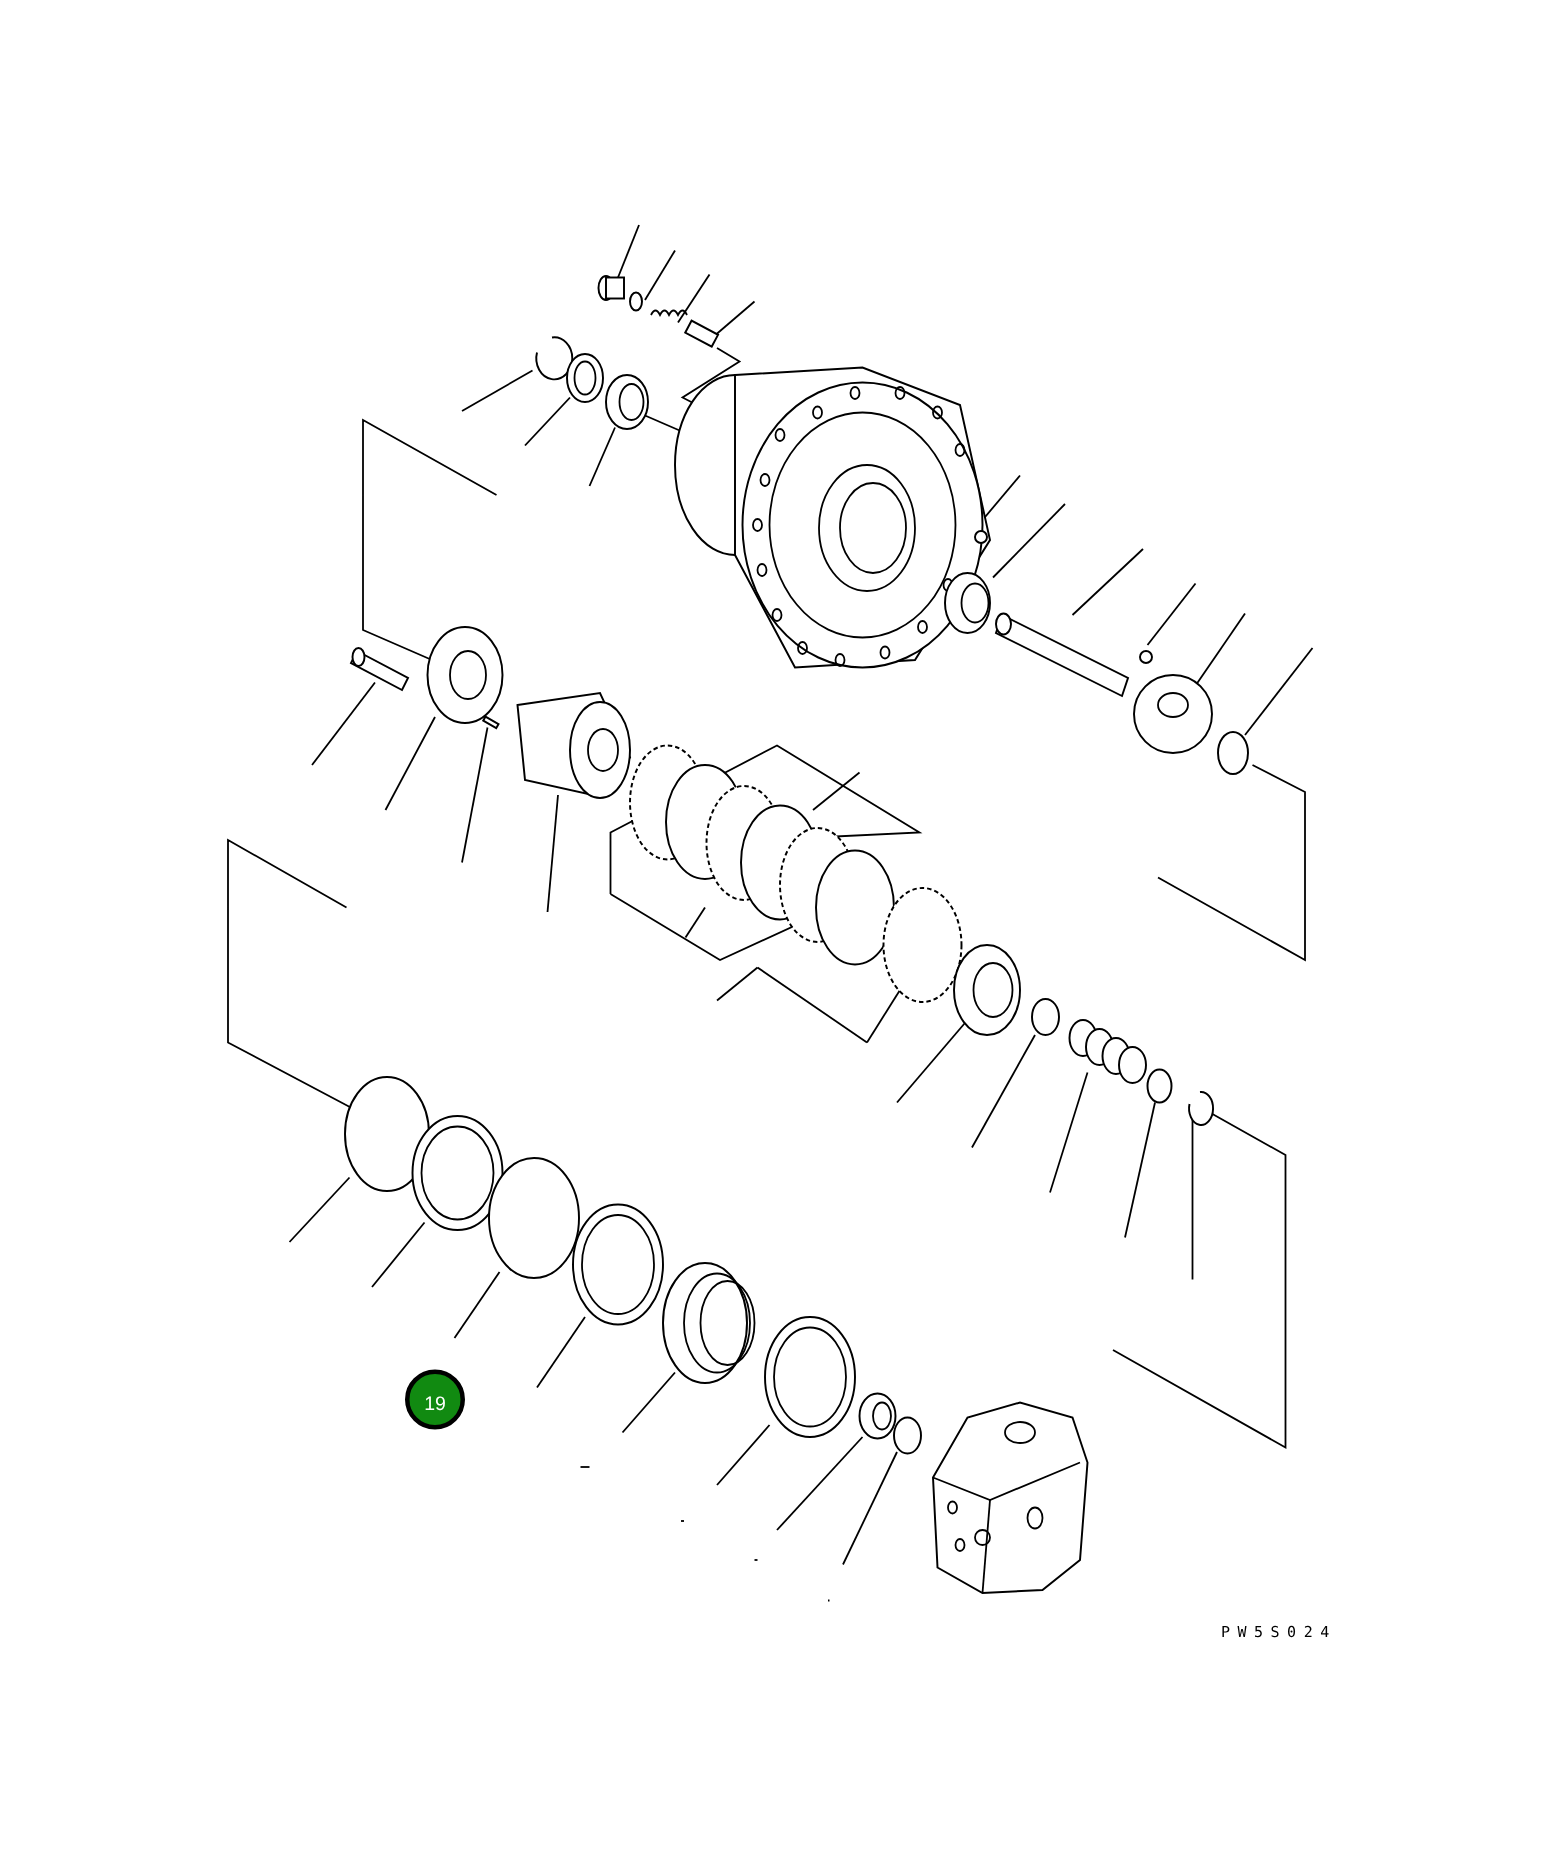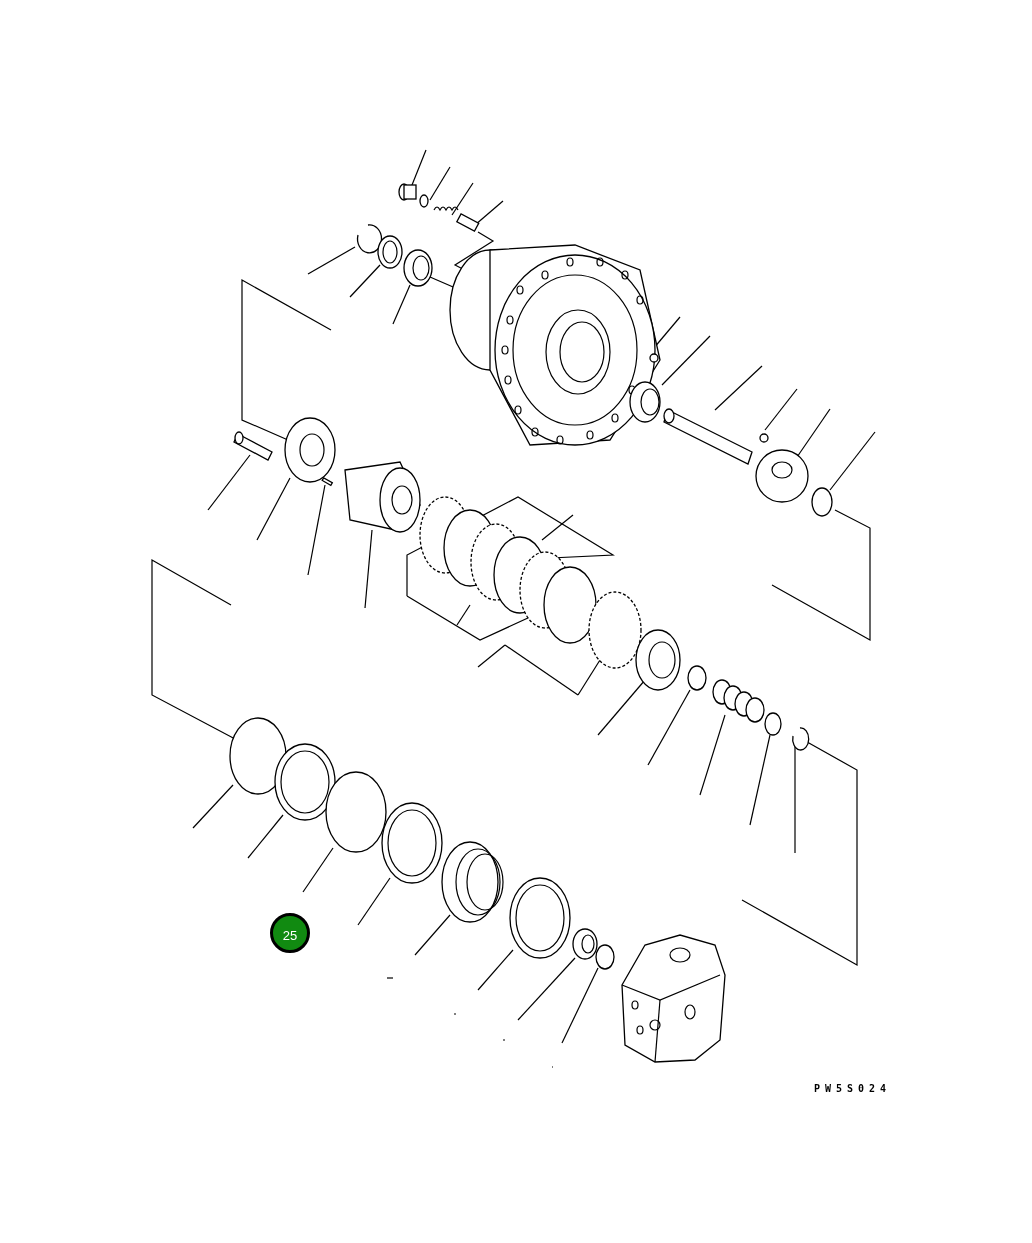--- a/index.html
+++ b/index.html
@@ -9,21 +9,21 @@
   .ln { stroke:#000; stroke-width:1.2; fill:none; }
   .part { stroke:#000; stroke-width:1.3; fill:#fff; }
   .callout {
     position:absolute; left:270px; top:913px; width:40px; height:40px;
     border-radius:50%; background:#118a11; border:3px solid #000; box-sizing:border-box;
     color:#fff; font-family:"Liberation Sans", sans-serif; font-size:13px;
     display:flex; align-items:center; justify-content:center; padding-top:5px; cursor:pointer;
   }
   .drawing-id {
     position:absolute; left:814px; top:1083px; font-family:"DejaVu Sans Mono", monospace;
-    font-size:10px; letter-spacing:5px; color:#000;font-weight:bold;
+    font-size:10px; letter-spacing:5px; color:#000;
   }
 </style>
 </head>
 <body>
 
 <div id="diagram">
 <svg viewBox="0 0 1032 1243" xmlns="http://www.w3.org/2000/svg">
 
   <g>
     <line class="ln" x1="410" y1="190" x2="426" y2="150"></line>
@@ -210,16 +210,16 @@
   <g>
     <line class="ln" x1="387" y1="978" x2="393" y2="978"></line>
     <line class="ln" x1="454" y1="1014" x2="456" y2="1014"></line>
     <line class="ln" x1="503" y1="1040" x2="505" y2="1040"></line>
     <line class="ln" x1="552" y1="1067" x2="553" y2="1067"></line>
   </g>
 </svg>
 </div>
 
 <div class="callout">
-  <span>25</span>
+  <span>19</span>
 </div>
 
 <div class="drawing-id">PW5S024</div>
 
 </body></html>

